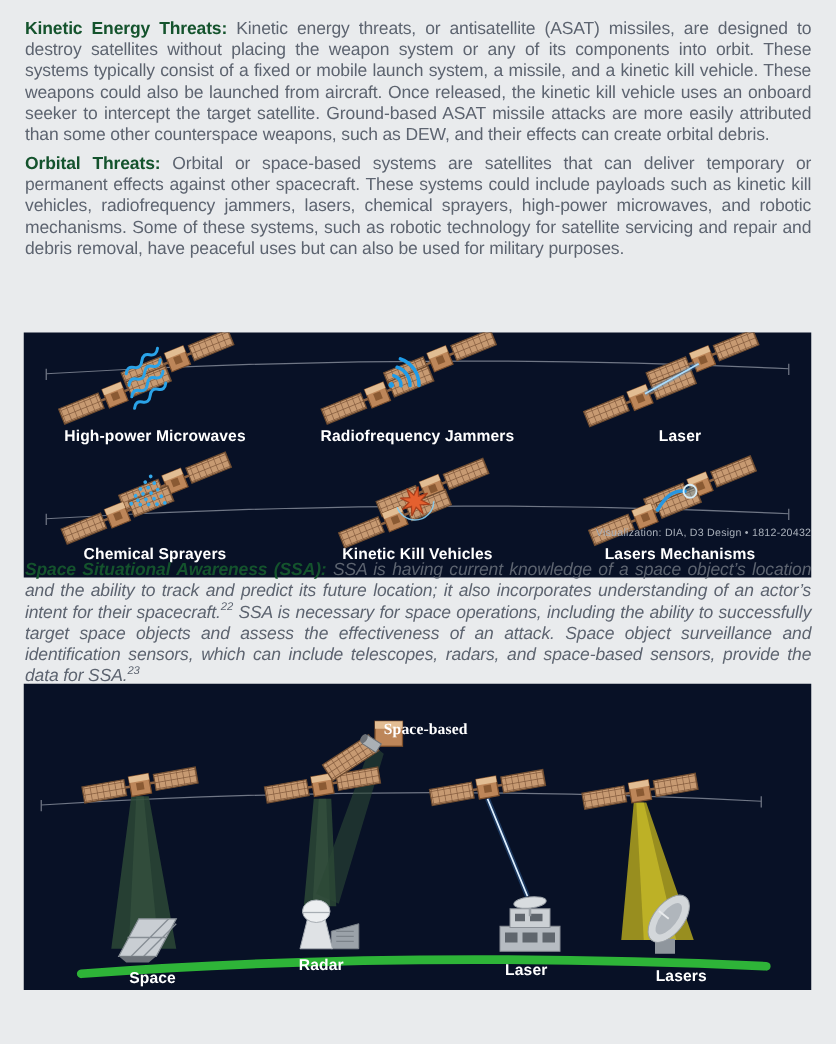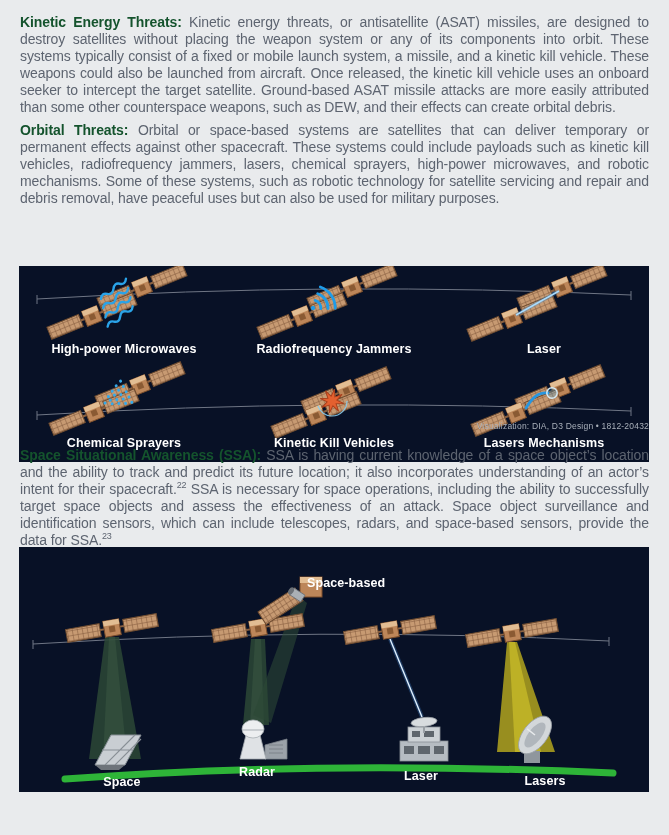--- a/index.html
+++ b/index.html
@@ -5,28 +5,28 @@
   html,body{margin:0;padding:0;background:#e9ebed;}
   .page{position:relative;width:669px;height:835px;background:#e9ebed;overflow:hidden;
         font-family:"Liberation Sans", sans-serif;}
   .body-text{position:absolute;left:20px;width:629px;margin:0;
         font-size:14px;line-height:16.9px;letter-spacing:-0.1px;
         color:#5d6470;text-align:justify;}
   .body-text strong{color:#14532d;font-weight:700;}
   .body-text sup{font-size:9px;line-height:0;}
   .p1{top:14px;}
   .p2{top:122px;}
-  .p3{top:447px;}
+  .p3{top:447px;font-style:italic;}
   .panel{position:absolute;left:19px;width:630px;background:#081126;}
   .panel1{top:222px;height:196px;margin-top:44px;}
   .panel2{top:547px;height:245px;}
   .panel svg{position:absolute;top:0;left:0;}
   .plabel{position:absolute;color:#ffffff;font-weight:700;font-size:12.5px;
         white-space:nowrap;transform:translateX(-50%);letter-spacing:0.1px;}
-  .plabel-left{transform:none;}
+  .plabel-left{transform:none;font-family:Liberation Serif, serif;}
   .caption{position:absolute;right:20px;font-size:8.5px;color:#a9b0ba;letter-spacing:0.2px;}
   .cap1{top:421px;}
   .cap2{top:835px;font-style:italic;}
 </style>
 </head>
 <body>
 
 <div class="page">
 
   <p class="body-text p1"><strong>Kinetic Energy Threats:</strong><span> Kinetic energy threats, or antisatellite (ASAT) missiles, are designed to destroy satellites without placing the weapon system or any of its components into orbit. These systems typically consist of a fixed or mobile launch system, a missile, and a kinetic kill vehicle. These weapons could also be launched from aircraft. Once released, the kinetic kill vehicle uses an onboard seeker to intercept the target satellite. Ground-based ASAT missile attacks are more easily attributed than some other counterspace weapons, such as DEW, and their effects can create orbital debris.</span></p>

